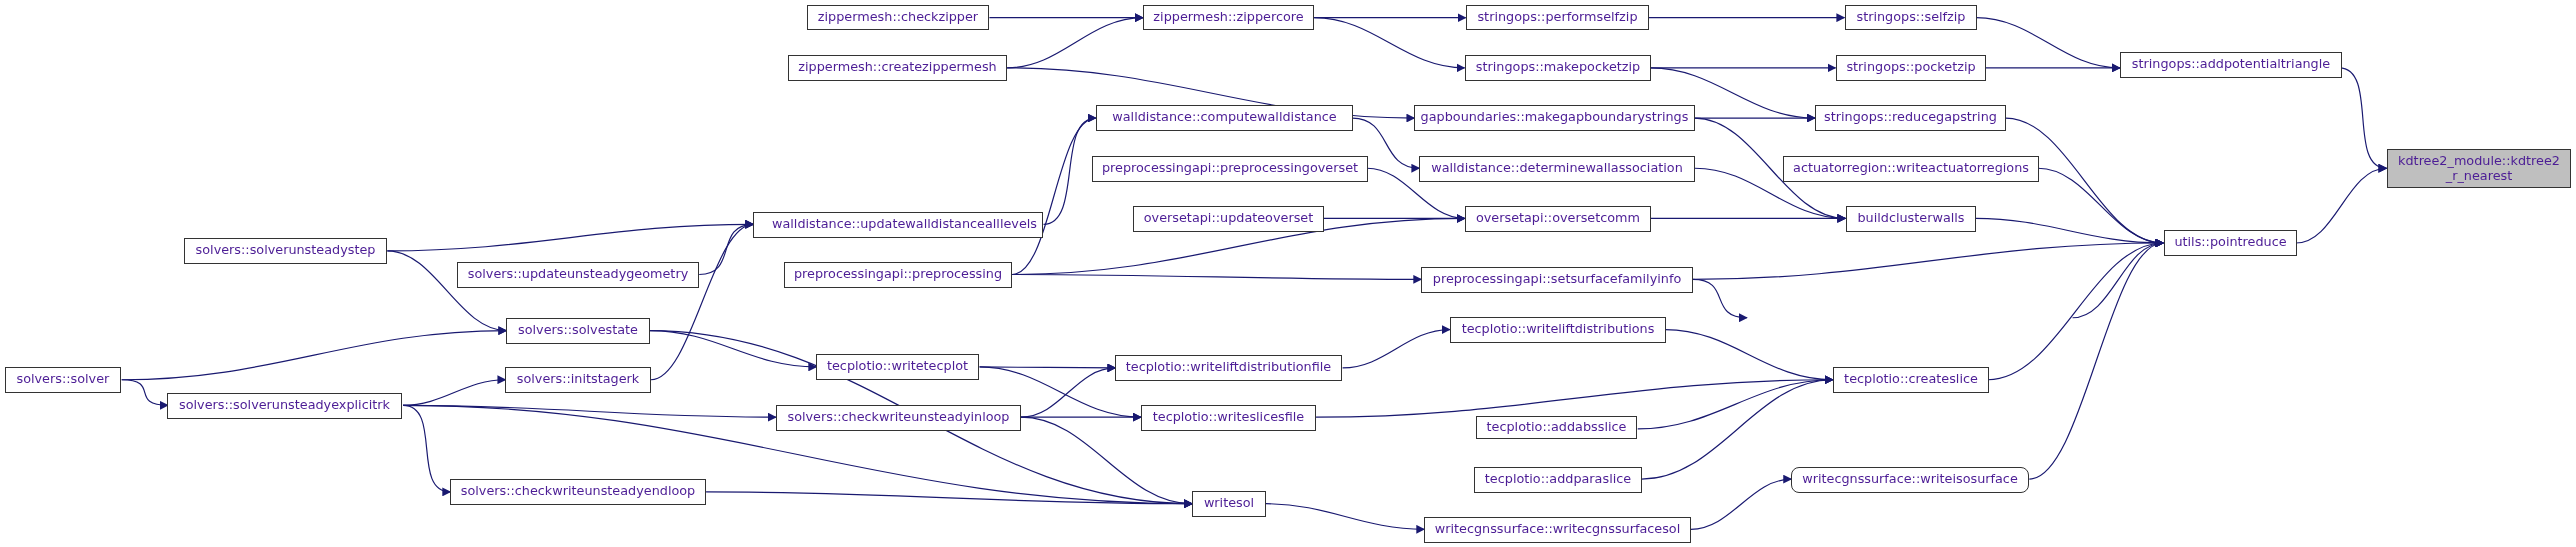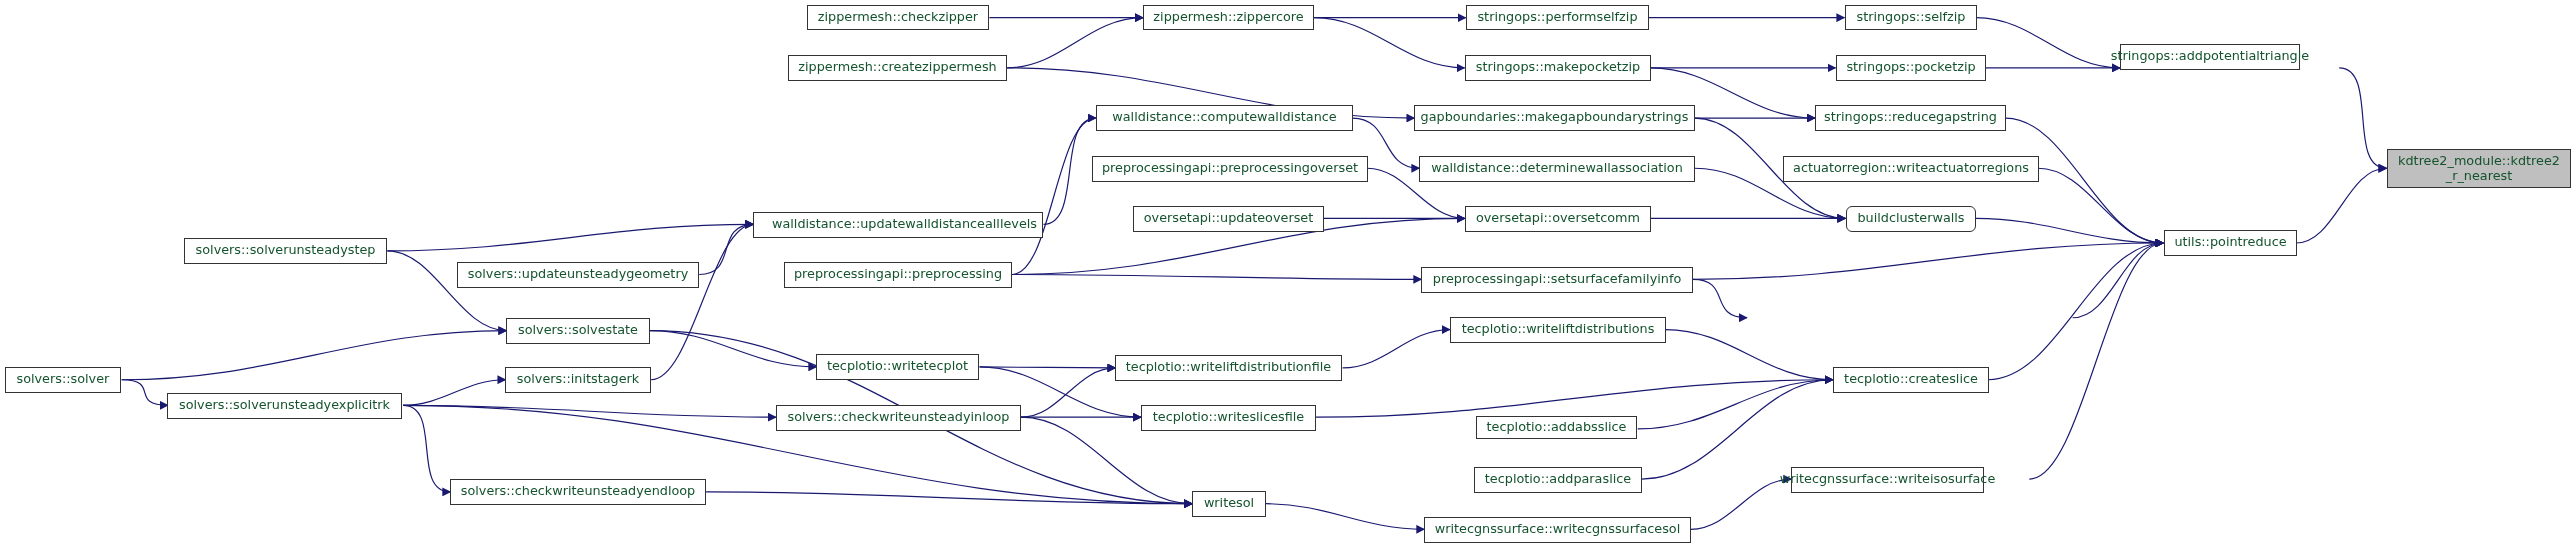--- a/index.html
+++ b/index.html
@@ -1,21 +1,21 @@
 <!DOCTYPE html>
 <html><head>
 <meta charset="utf-8">
 <style>
   html, body { margin: 0; padding: 0; background: #ffffff; }
   #canvas { position: relative; width: 2576px; height: 547px; overflow: hidden; background: #fff; }
   svg#edges { position: absolute; left: 0; top: 0; }
   .node {
     position: absolute; box-sizing: border-box;
     border: 1.5px solid #333; background: #fff;
-    font-family: "DejaVu Sans", sans-serif; font-size: 12.8px; color: #14532d;
+    font-family: "DejaVu Sans", sans-serif; font-size: 12.8px; color: #4c1d95;
     display: flex; align-items: center; justify-content: center;
     text-align: center; line-height: 14.8px; white-space: pre; cursor: pointer;
   }
   .node.root { background: #bfbfbf; cursor: default; }
 </style>
 </head>
 <body>
 
 <div id="canvas">
   <svg id="edges" width="2576" height="547" viewBox="0 0 2617 556">
@@ -76,29 +76,29 @@
       <path d="M660,336 C727.6,336 761.4,373 829,373" fill="none" stroke="#191970" stroke-width="1.2" marker-end="url(#arrow)"></path>
       <path d="M393,255 C441.4,255 465.6,336 514,336" fill="none" stroke="#191970" stroke-width="1.2" marker-end="url(#arrow)"></path>
       <path d="M123,386 C279.4,386 357.6,336 514,336" fill="none" stroke="#191970" stroke-width="1.2" marker-end="url(#arrow)"></path>
       <path d="M123,386 C163,386 130,412 170,412" fill="none" stroke="#191970" stroke-width="1.2" marker-end="url(#arrow)"></path>
       <path d="M409,412 C450.6,412 471.4,386 513,386" fill="none" stroke="#191970" stroke-width="1.2" marker-end="url(#arrow)"></path>
       <path d="M409,412 C560.6,412 636.4,424 788,424" fill="none" stroke="#191970" stroke-width="1.2" marker-end="url(#arrow)"></path>
       <path d="M409,412 C449,412 417,500 457,500" fill="none" stroke="#191970" stroke-width="1.2" marker-end="url(#arrow)"></path>
     </svg>
 <div class="node root" style="left: 2387px; top: 149px; width: 184px; height: 39px; background: rgb(191, 191, 191);"><span>kdtree2_module::kdtree2
 _r_nearest</span></div>
-    <div class="node" style="left: 2120px; top: 44px; width: 180px; height: 25.6px;"><span>stringops::addpotentialtriangle</span></div>
+    <div class="node" style="left: 2120px; top: 52px; width: 222px; height: 25.6px;"><span>stringops::addpotentialtriangle</span></div>
     <div class="node" style="left: 2164px; top: 230px; width: 133px; height: 25.6px;"><span>utils::pointreduce</span></div>
     <div class="node" style="left: 1845px; top: 4.9px; width: 132px; height: 25.6px;"><span>stringops::selfzip</span></div>
     <div class="node" style="left: 1836px; top: 55px; width: 150px; height: 25.6px;"><span>stringops::pocketzip</span></div>
     <div class="node" style="left: 1815px; top: 105px; width: 191px; height: 25.6px;"><span>stringops::reducegapstring</span></div>
     <div class="node" style="left: 1783px; top: 156px; width: 256px; height: 25.6px;"><span>actuatorregion::writeactuatorregions</span></div>
-    <div class="node" style="left: 1846px; top: 206px; width: 130px; height: 25.6px; border-radius: 6px;"><span>buildclusterwalls</span></div>
+    <div class="node" style="left: 1846px; top: 206px; width: 130px; height: 25.6px;"><span>buildclusterwalls</span></div>
     <div class="node" style="left: 1833px; top: 367px; width: 156px; height: 25.6px;"><span>tecplotio::createslice</span></div>
-    <div class="node" style="left: 1791px; top: 467px; width: 193px; height: 25.6px;"><span>writecgnssurface::writeisosurface</span></div>
+    <div class="node" style="left: 1791px; top: 467px; width: 238px; height: 25.6px; border-radius: 8px;"><span>writecgnssurface::writeisosurface</span></div>
     <div class="node" style="left: 1466px; top: 4.9px; width: 183px; height: 25.6px;"><span>stringops::performselfzip</span></div>
     <div class="node" style="left: 1465px; top: 55px; width: 186px; height: 25.6px;"><span>stringops::makepocketzip</span></div>
     <div class="node" style="left: 1414px; top: 105px; width: 281px; height: 25.6px;"><span>gapboundaries::makegapboundarystrings</span></div>
     <div class="node" style="left: 1419px; top: 156px; width: 276px; height: 25.6px;"><span>walldistance::determinewallassociation</span></div>
     <div class="node" style="left: 1465px; top: 206px; width: 186px; height: 25.6px;"><span>oversetapi::oversetcomm</span></div>
     <div class="node" style="left: 1421px; top: 267px; width: 272px; height: 25.6px;"><span>preprocessingapi::setsurfacefamilyinfo</span></div>
     <div class="node" style="left: 1450px; top: 317px; width: 216px; height: 25.6px;"><span>tecplotio::writeliftdistributions</span></div>
     <div class="node" style="left: 1476px; top: 416px; width: 161px; height: 23px;"><span>tecplotio::addabsslice</span></div>
     <div class="node" style="left: 1474px; top: 467px; width: 168px; height: 25.6px;"><span>tecplotio::addparaslice</span></div>
     <div class="node" style="left: 1424px; top: 517px; width: 267px; height: 25.6px;"><span>writecgnssurface::writecgnssurfacesol</span></div>

